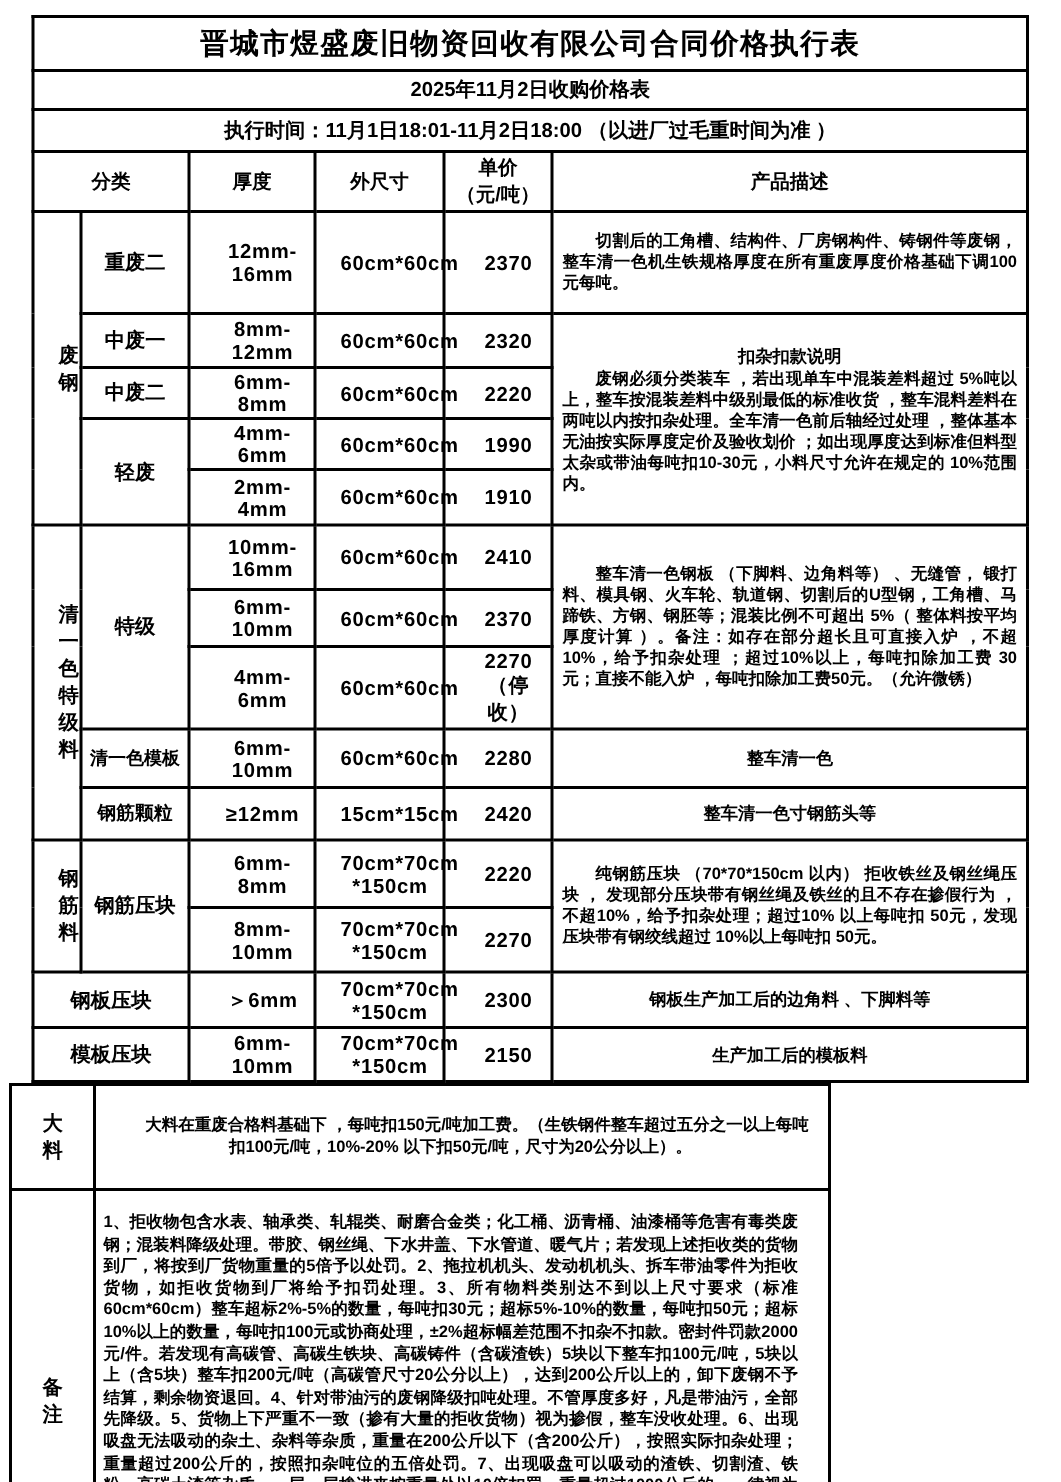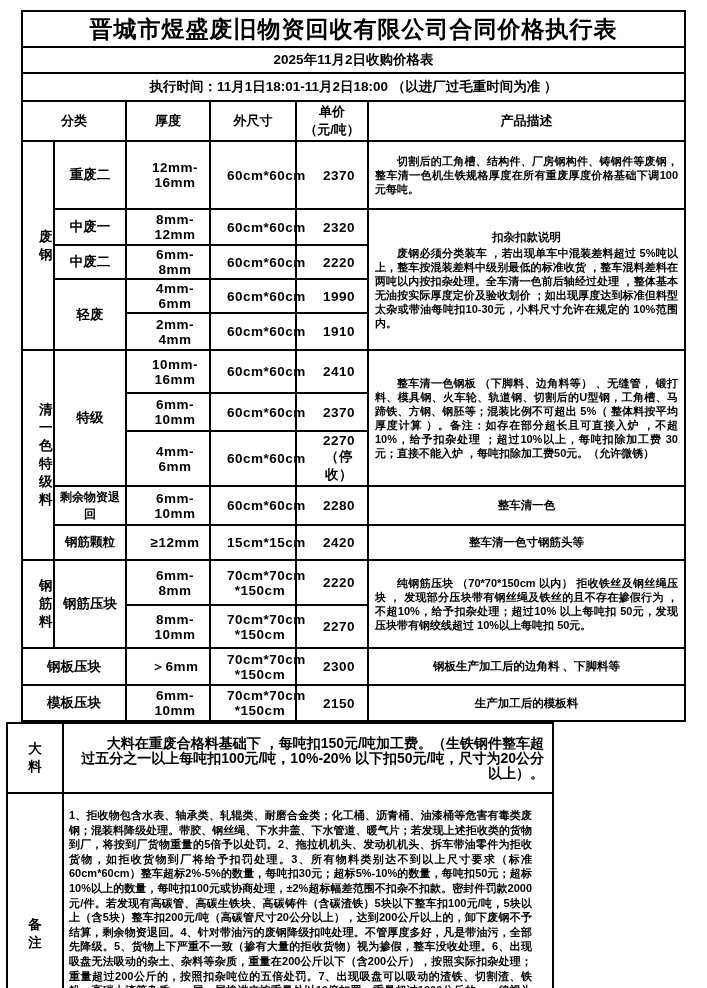--- a/index.html
+++ b/index.html
@@ -5,33 +5,33 @@
   html,body { margin:0; padding:0; background:#fff; color:#000; }
   body {
     width:707px; height:988px; overflow:hidden;
     font-family:"Liberation Sans", sans-serif; font-weight:bold;
   }
   .page { padding-top:10px; }
   table { border-collapse:collapse; table-layout:fixed; }
   td { border:2px solid #000; vertical-align:middle; text-align:center; padding:1px 2px; font-size:13px; }
   .main  { margin-left:21px; width:665px; }
   .lower { margin-left:6px;  width:548px; }
-  .title-cell { font-size:23px; height:32px; letter-spacing:1px;margin-left:25px; }
+  .title-cell { font-size:19px; height:32px; letter-spacing:1px;margin-left:25px; }
   .date-cell  { font-size:13.5px; height:22px; }
   .time-cell  { font-size:13.5px; height:24px; }
   .hdr        { height:26px; font-size:13px; }
   .pre  { white-space:pre-line;margin-left:44px; }
   .glabel { font-size:13.5px; padding:16px; }
   .sub  { font-size:13.5px; }
   .num  { font-size:13.5px; letter-spacing:0.5px;padding-left:16px; }
   .desc { font-size:11px; line-height:14px; text-align:left; text-align:justify; padding:12px 6px; }
   .desc-center { font-size:11.5px; text-align:center; padding:2px 16px; }
   .desc-title  { text-align:center; font-size:11.5px; margin-bottom:1px; }
   .indent { text-indent:2em; }
-  .dalia-text { font-size:14px; line-height:15px; text-align:right; padding:3px 8px 3px 6px; }
+  .dalia-text { font-size:11px; line-height:15px; text-align:center; padding:3px 8px 3px 6px; }
   .beizhu-text { font-size:11px; line-height:14.6px; text-align:left; text-align:justify; padding:4px 20px 4px 5px; vertical-align:top; padding-top:14px; }
   .contact {
     margin-left:3px; margin-top:2px; width:700px; box-sizing:border-box;
     border:2px solid #000; min-height:94px; padding:5px 10px 8px 4px;
     font-size:12.5px; line-height:18.5px;
   }
   .contact .big { font-size:13px;margin-left:18px; }
 </style>
 </head>
 <body>
@@ -118,21 +118,21 @@
       <td class="num">60cm*60cm</td>
       <td class="num">2370</td>
     </tr>
     <tr style="height:50px">
       <td class="num">4mm-6mm</td>
       <td class="num">60cm*60cm</td>
       <td class="num pre">2270
 （停收）</td>
     </tr>
     <tr style="height:39px">
-      <td class="sub" style="font-size:12px">剩余物资退回</td>
+      <td class="sub" style="font-size:12px">清一色模板</td>
       <td class="num">6mm-10mm</td>
       <td class="num">60cm*60cm</td>
       <td class="num">2280</td>
       <td class="desc-center">整车清一色</td>
     </tr>
     <tr style="height:35px">
       <td class="sub" style="font-size:12.5px">钢筋颗粒</td>
       <td class="num">≥12mm</td>
       <td class="num">15cm*15cm</td>
       <td class="num">2420</td>

